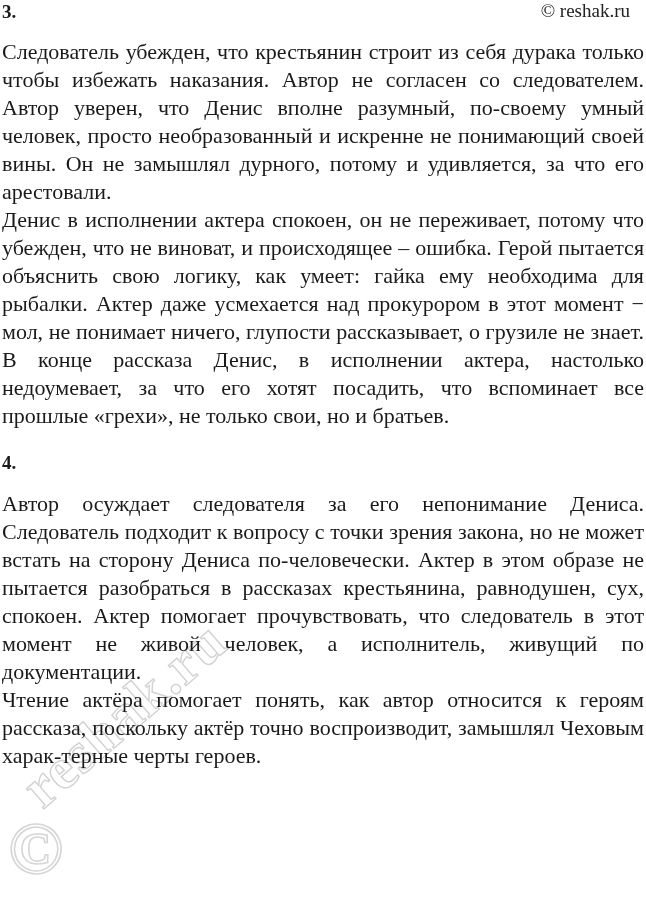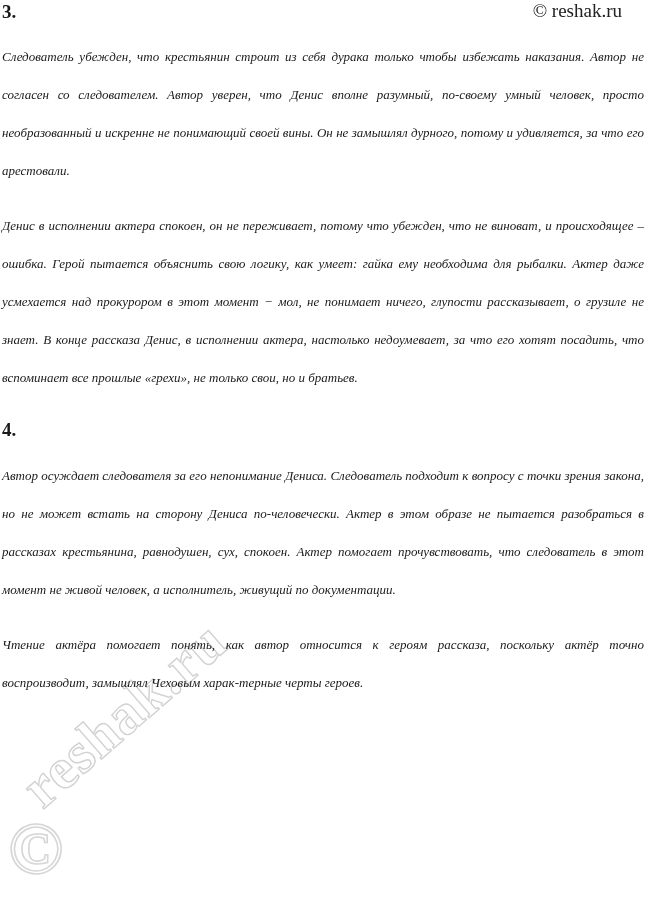--- a/index.html
+++ b/index.html
@@ -63,40 +63,39 @@
   .section-num {
     position: absolute;
     left: 2px;
     top: 2px;
     font-size: 19px;
     font-weight: 700;
     line-height: 1;
   }
   .copyright {
     position: absolute;
-    right: 24px;
+    right: 16px;
     top: 1px;
     font-size: 19px;
     line-height: 1;
     color: #222;
   }
 
   .para {
     margin: 0 0 0 0;
     padding: 0 2px 0 2px;
-    font-size: 13px;
-    line-height: 38px;
+    font-size: 22px;
+    line-height: 28px;
     text-align: justify;
     text-justify: inter-word;
     -webkit-hyphens: none;
     hyphens: none;
-    font-style: italic;
   }
   .para + .para {
-    margin-top: 17px;
+    margin-top: 0;
   }
 
   .section-num-inline {
     font-size: 19px;
     font-weight: 700;
     line-height: 38px;
     padding-left: 2px;
     margin: 14px 0 6px 0;
   }
 

